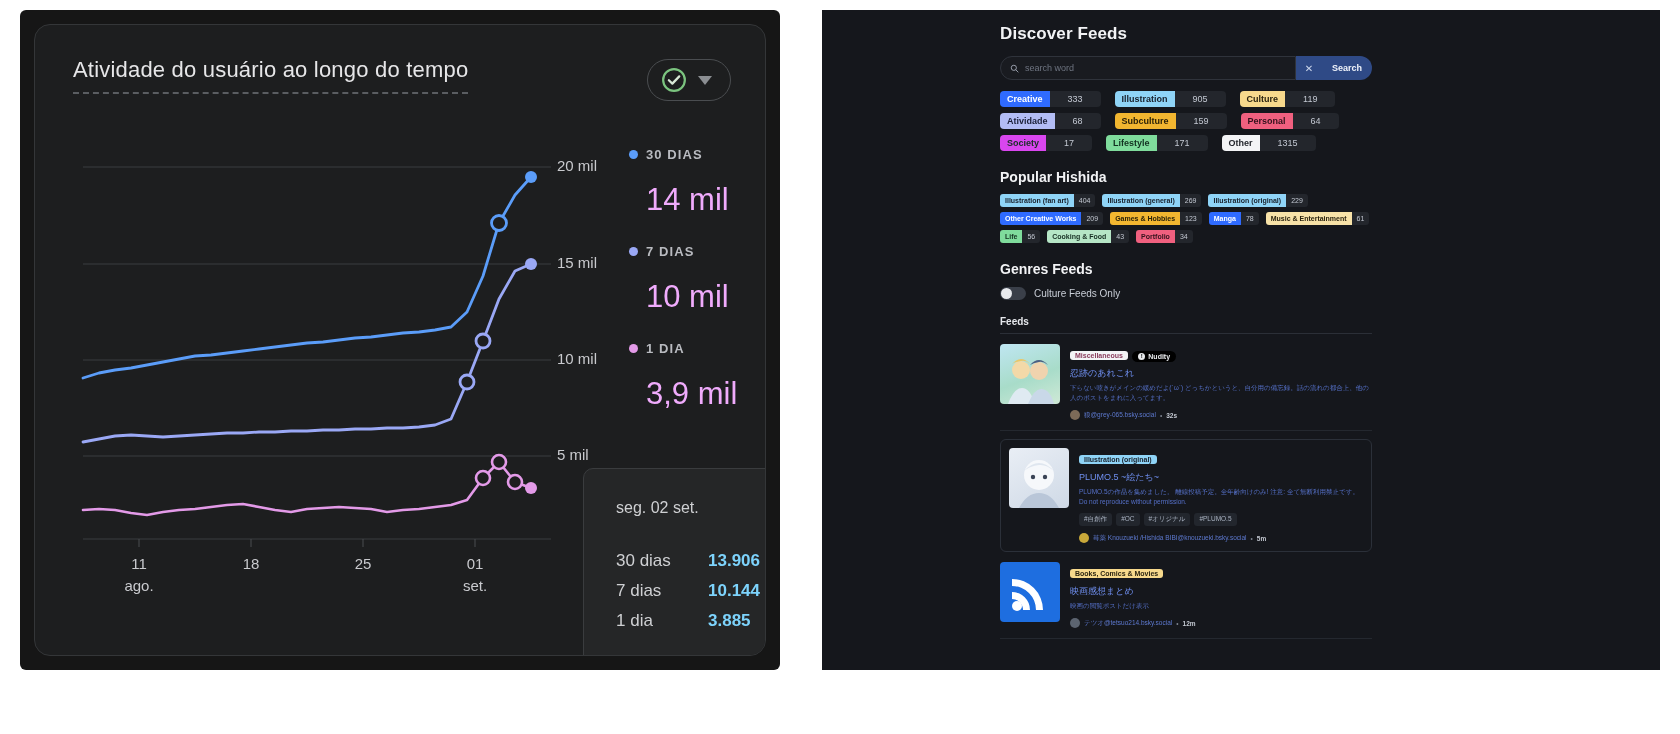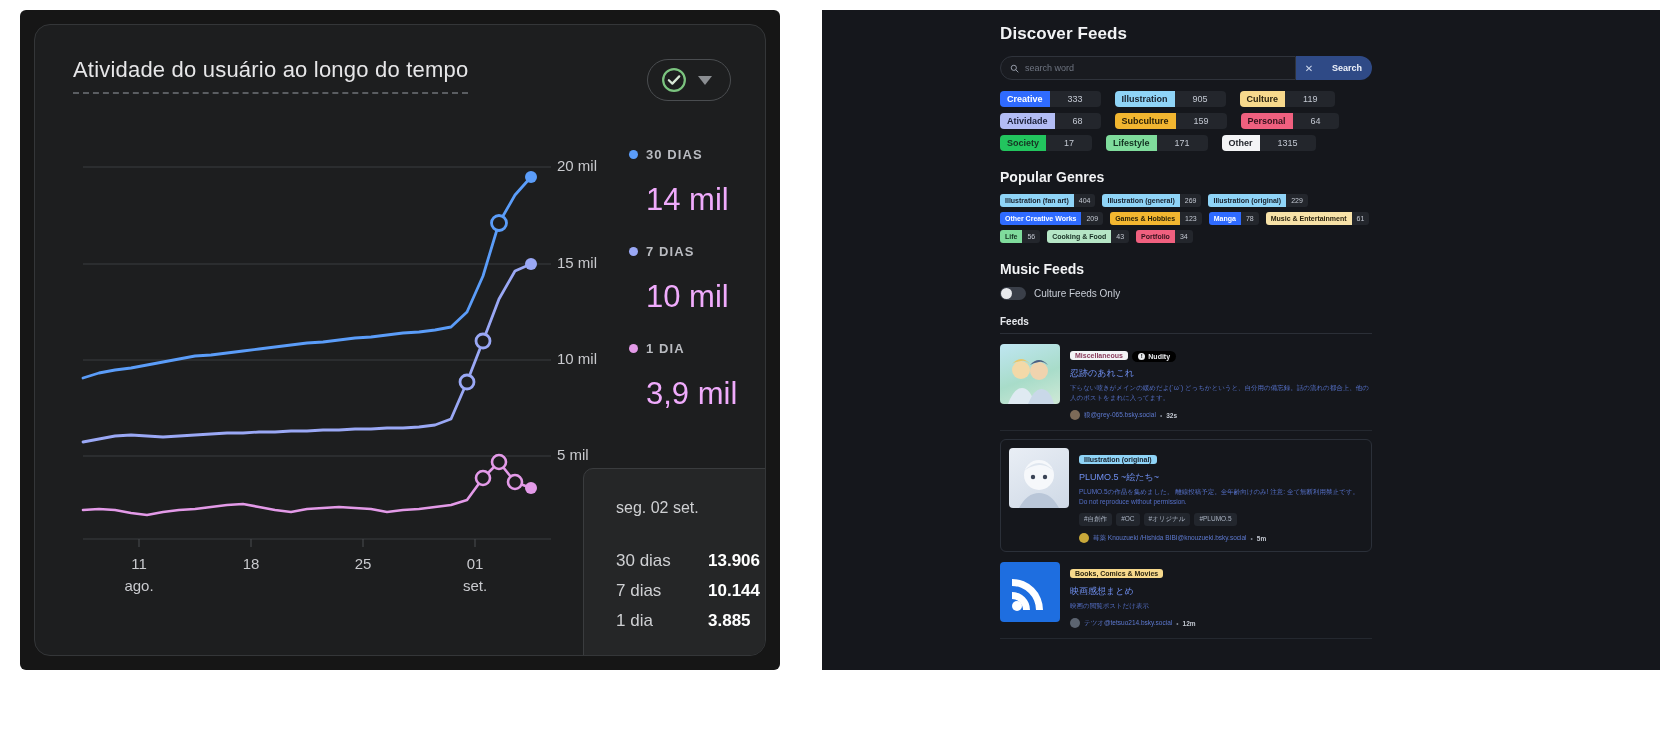--- a/index.html
+++ b/index.html
@@ -69,21 +69,21 @@
   .tooltip {
     position: absolute; left: 548px; top: 443px; width: 232px; height: 212px;
     background: #252627; border: 1px solid #3a3c3e;
     border-radius: 10px 0 0 0;
     padding: 30px 0 0 32px;
   }
   .tt-date { font-size: 16px; color: #cfd0d3; }
   .tt-rows { margin-top: 34px; }
   .tt-row { display: flex; align-items: baseline; margin-bottom: 10px; }
   .tt-key { font-size: 17px; color: #cfd0d3; width: 92px; }
-  .tt-val { font-size: 17px; color: #ffffff; font-weight: 700; }
+  .tt-val { font-size: 17px; color: #7dd3fc; font-weight: 700; }
 
   
   .feeds-window {
     position: absolute; left: 822px; top: 10px;
     width: 838px; height: 660px;
     background: #15171c;
     overflow: hidden;
   }
   .feeds-inner { position: absolute; left: 178px; top: 14px; width: 372px; }
 
@@ -308,34 +308,34 @@
         </div>
         <div class="chip">
           <span class="chip-label" style="background:#f2b630;color:#2b2208">Subculture</span>
           <span class="chip-count">159</span>
         </div>
         <div class="chip">
           <span class="chip-label" style="background:#f0607f;color:#33121c">Personal</span>
           <span class="chip-count">64</span>
         </div>
         <div class="chip">
-          <span class="chip-label" style="background:#22c55e;color:#173023">Society</span>
+          <span class="chip-label" style="background:#d946ef;color:#173023">Society</span>
           <span class="chip-count">17</span>
         </div>
         <div class="chip">
           <span class="chip-label" style="background:#7fdc9c;color:#123120">Lifestyle</span>
           <span class="chip-count">171</span>
         </div>
         <div class="chip">
           <span class="chip-label" style="background:#f3f4f6;color:#23262c">Other</span>
           <span class="chip-count">1315</span>
         </div>
       </div>
 
-      <div class="section-title">Popular Genres</div>
+      <div class="section-title">Popular Hishida</div>
 
       <div class="genre-rows">
         <div class="gchip">
           <span class="gchip-label" style="background:#8fd4f7;color:#18202b">Illustration (fan art)</span>
           <span class="gchip-count">404</span>
         </div>
         <div class="gchip">
           <span class="gchip-label" style="background:#8fd4f7;color:#18202b">Illustration (general)</span>
           <span class="gchip-count">269</span>
         </div>
@@ -366,21 +366,21 @@
         <div class="gchip">
           <span class="gchip-label" style="background:#b6e6c6;color:#173023">Cooking &amp; Food</span>
           <span class="gchip-count">43</span>
         </div>
         <div class="gchip">
           <span class="gchip-label" style="background:#f0607f;color:#33121c">Portfolio</span>
           <span class="gchip-count">34</span>
         </div>
       </div>
 
-      <div class="section-title">Music Feeds</div>
+      <div class="section-title">Genres Feeds</div>
 
       <div class="toggle-row">
         <span class="toggle">
             <span class="knob"></span>
           </span>
         <span class="toggle-label">Culture Feeds Only</span>
       </div>
 
       <div class="feeds-sub">Feeds</div>
       <div class="feeds-rule"></div>

